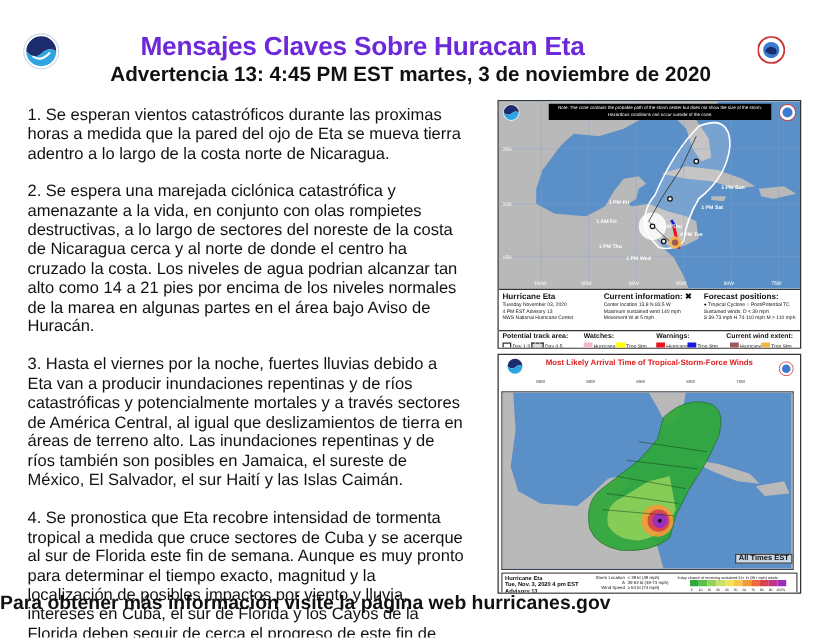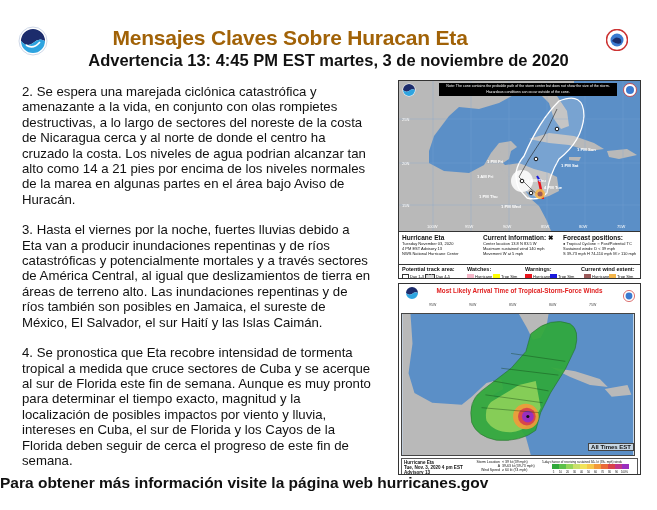--- a/index.html
+++ b/index.html
@@ -4,21 +4,21 @@
 <style>
   * { box-sizing: border-box; margin: 0; padding: 0; }
   html, body { width: 657px; height: 510px; background: #ffffff; overflow: hidden; }
   body { position: relative; font-family: "Liberation Sans", sans-serif; color: #111; }
 
   .logo { position: absolute; width: 30px; height: 30px; }
   .logo-noaa { left: 18px; top: 26px; }
   .logo-nws { left: 606px; top: 29px; width: 22px; height: 22px; }
 
   .title { position: absolute; left: 0; width: 580px; top: 26px; text-align: center;
-           font-size: 21px; font-weight: bold; color: #a16207; letter-spacing: -0.2px; }
+           font-size: 21px; font-weight: bold; color: #6d28d9; letter-spacing: -0.2px; }
   .subtitle { position: absolute; left: 0; width: 657px; top: 51px; text-align: center;
               font-size: 16.5px; font-weight: bold; color: #111; }
 
   .points { position: absolute; left: 22px; top: 84px; width: 350px; }
   .point { font-size: 13.2px; line-height: 15.4px; color: #111; margin-bottom: 15px; }
 
   .footer { position: absolute; left: 0; width: 657px; top: 474px; text-align: left;
             font-size: 15.5px; font-weight: bold; color: #111; }
 
   
@@ -67,20 +67,21 @@
     <circle cx="11" cy="11" r="10.5" fill="#fff" stroke="#c33" stroke-width="1.5"></circle>
     <circle cx="11" cy="11" r="6.5" fill="#3a7ad0"></circle>
     <path d="M6 12 Q9 7 13 9 Q16 10 15 14 Q11 16 6 12Z" fill="#1a2d6a"></path>
   </svg>
 </div>
 
 <div class="title">Mensajes Claves Sobre Huracan Eta</div>
 <div class="subtitle">Advertencia 13:  4:45 PM EST martes, 3 de noviembre de 2020</div>
 
 <div class="points">
+  <p class="point">1. Se esperan vientos catastróficos durante las proximas horas a medida que la pared del ojo de Eta se mueva tierra adentro a lo largo de la costa norte de Nicaragua.</p>
   <p class="point">2. Se espera una marejada ciclónica catastrófica y amenazante a la vida, en conjunto con olas rompietes destructivas, a lo largo de sectores del noreste de la costa de Nicaragua cerca y al norte de donde el centro ha cruzado la costa. Los niveles de agua podrian alcanzar tan alto como 14 a 21 pies por encima de los niveles normales de la marea en algunas partes en el área bajo Aviso de Huracán.</p>
   <p class="point">3. Hasta el viernes por la noche, fuertes lluvias debido a Eta van a producir inundaciones repentinas y de ríos catastróficas y potencialmente mortales y a través sectores de América Central, al igual que deslizamientos de tierra en áreas de terreno alto. Las inundaciones repentinas y de ríos también son posibles en Jamaica, el sureste de México, El Salvador, el sur Haití y las Islas Caimán.</p>
   <p class="point">4. Se pronostica que Eta recobre intensidad de tormenta tropical a medida que cruce sectores de Cuba y se acerque al sur de Florida este fin de semana. Aunque es muy pronto para determinar el tiempo exacto, magnitud y la localización de posibles impactos por viento y lluvia, intereses en Cuba, el sur de Florida y los Cayos de la Florida deben seguir de cerca el progreso de este fin de semana.</p>
 </div>
 
 <div class="cone">
   <svg class="cone-map" viewBox="0 0 241 150" width="241" height="150">
     <rect width="241" height="150" fill="#5b8fc7"></rect>
 
     <path d="M0 0 L120 0 L122 10 L100 22 L80 28 L60 26 L50 35 L35 55 L30 70 L30 82 L45 90 L70 92 L85 84 L92 72 L100 68 L112 70 L110 78 L104 82 L112 90 L120 95 L125 108 L132 118 L140 125 L148 140 L152 150 L0 150 Z" fill="#b9b9b9"></path>

